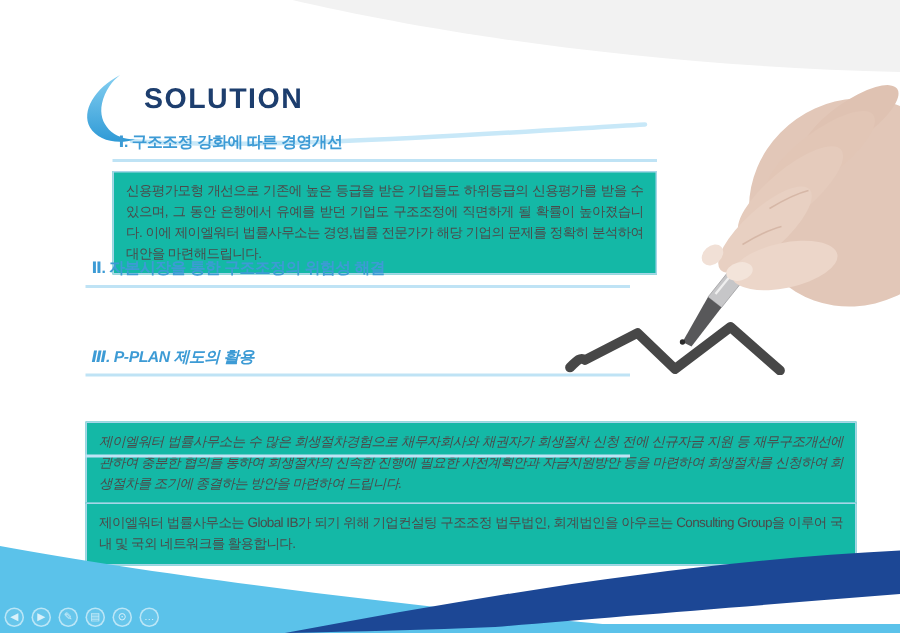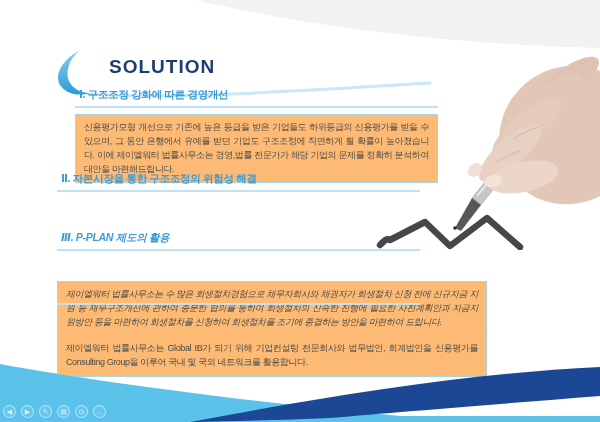--- a/index.html
+++ b/index.html
@@ -13,38 +13,37 @@
   .abs{position:absolute;}
 
   
   #top-sweep{left:0;top:0;width:600px;height:55px;}
 
   
   #logo-swoosh{left:52px;top:48px;width:380px;height:50px;}
   #page-title{
     left:96px;top:56px;font-size:19px;font-weight:bold;color:#1d3e6e;
     letter-spacing:1px;
-    margin-left:13px;
   }
 
   
   .section{position:absolute;left:57px;}
   .sec1{top:88px;padding-left:18px;}  .sec2{top:172px;}  .sec3{top:231px;font-style:italic;}  .sec4{top:299px;}
   .sec-heading{
     font-size:10.5px;font-weight:bold;color:#3d9bd5;letter-spacing:-0.3px;
     padding-left:4px;white-space:nowrap;
   }
   .sec-underline{width:363px;height:2px;background:#bfe3f5;margin-top:4px;}
   .sec-box{
-    margin-top:6px;background:#fdba74;border:1px solid #a5d6e8;
+    margin-top:6px;background:#14b8a6;border:1px solid #a5d6e8;
     font-size:9px;line-height:14px;color:#4b4b4b;letter-spacing:-0.4px;
     padding:5px 8px 6px 8px;text-align:justify;
   }
   .w-narrow{width:363px;min-height:44px;}
-  .w-wide{width:430px;min-height:42px;margin-top:30px;}
+  .w-wide{width:514px;min-height:42px;margin-top:30px;}
   .sec3 .sec-box{min-height:44px;}
 
   
   #hand-photo{left:355px;top:35px;width:245px;height:215px;pointer-events:none;}
 
   
   #bottom-waves{left:0;bottom:0;width:600px;height:70px;}
 
   
   #viewer-controls{left:3px;bottom:4px;display:flex;gap:5px;}
@@ -113,21 +112,21 @@
   </div>
 
   <div class="section sec3">
     <div class="sec-heading">Ⅲ. P-PLAN 제도의 활용</div>
     <div class="sec-underline"></div>
     <div class="sec-box w-wide">제이엘워터 법률사무소는 수 많은 회생절차경험으로 채무자회사와 채권자가 회생절차 신청 전에 신규자금 지원 등 재무구조개선에 관하여 충분한 협의를 통하여 회생절차의 신속한 진행에 필요한 사전계획안과 자금지원방안 등을 마련하여 회생절차를 신청하여 회생절차를 조기에 종결하는 방안을 마련하여 드립니다.</div>
   </div>
 
   <div class="section sec4">
     <div class="sec-underline"></div>
-    <div class="sec-box w-wide">제이엘워터 법률사무소는 Global IB가 되기 위해 기업컨설팅 전문회사와 법무법인, 회계법인을 신용평가를 Consulting Group을 이루어 국내 및 국외 네트워크를 활용합니다.</div>
+    <div class="sec-box w-wide">제이엘워터 법률사무소는 Global IB가 되기 위해 기업컨설팅 구조조정 법무법인, 회계법인을 아우르는 Consulting Group을 이루어 국내 및 국외 네트워크를 활용합니다.</div>
   </div>
 
   <svg id="bottom-waves" class="abs" viewBox="0 0 600 70" preserveAspectRatio="none">
     <path d="M0,12 C120,34 300,56 468,70 L0,70 Z" fill="#5bc2ea"></path>
     <path d="M0,64 L600,64 L600,70 L0,70 Z" fill="#5bc2ea"></path>
     <path d="M190,70 C330,44 460,22 600,15 L600,44 C500,52 400,60 330,66 C285,68 240,69 190,70 Z" fill="#1c4795"></path>
   </svg>
 
   <div id="viewer-controls" class="abs">
     <div class="ctrl">◀</div>

